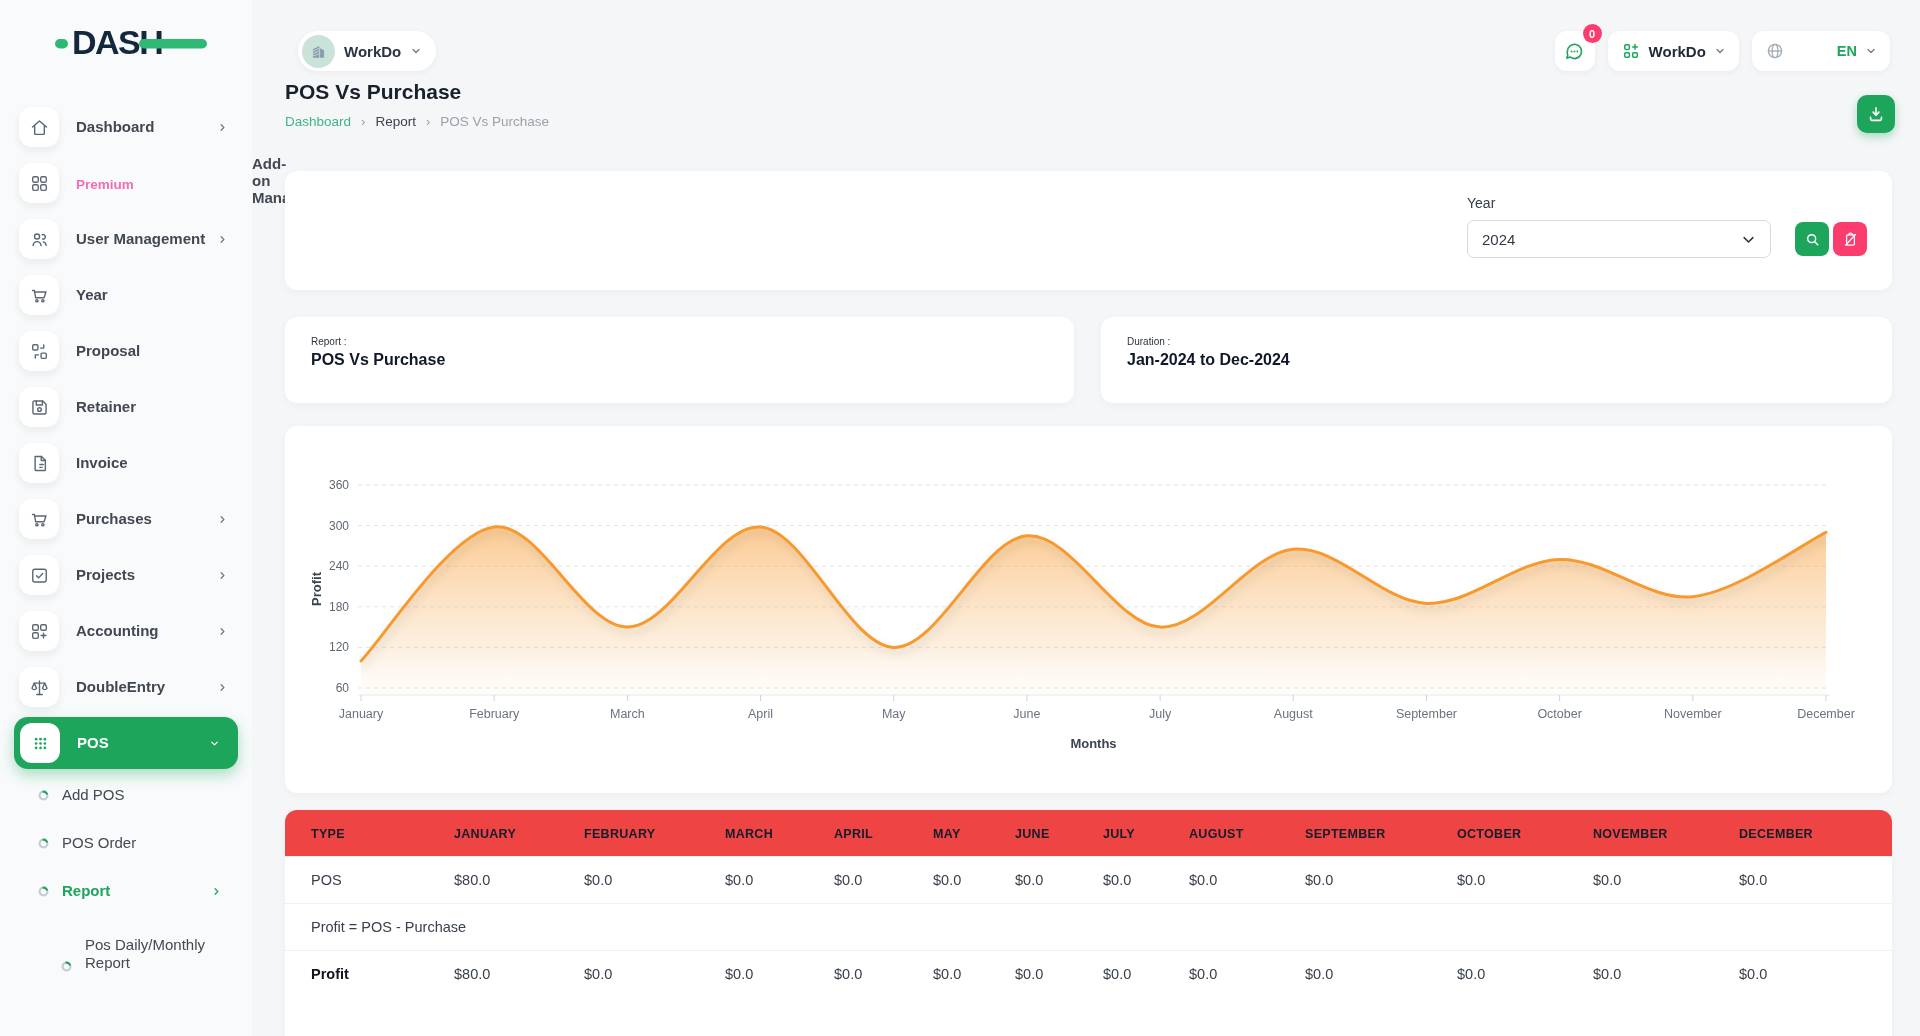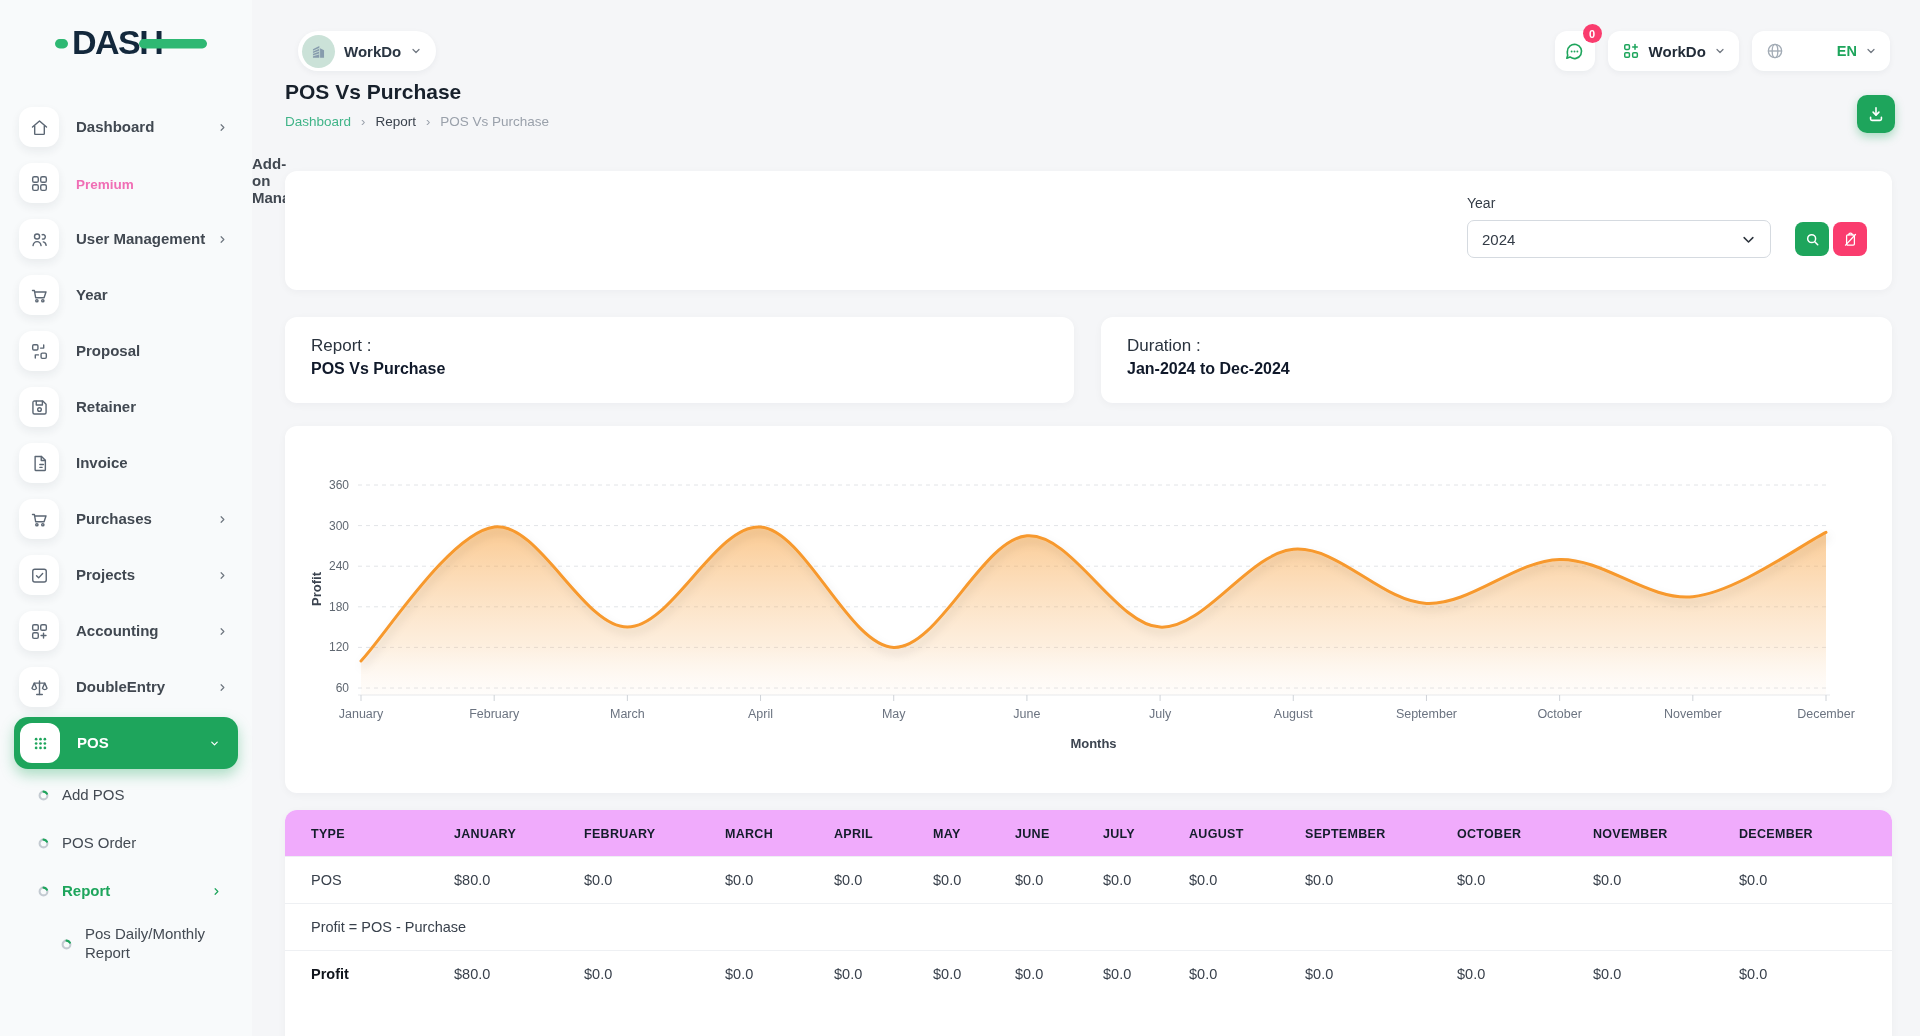--- a/index.html
+++ b/index.html
@@ -22,21 +22,21 @@
   .lbl-col .premium { font-size:13.5px; font-weight:700; align-self:center; margin-top:2px; }
   .side-chev { position:absolute; right:24px; display:flex; }
   .side-item.active { margin:2px 14px; width:224px; height:52px; border-radius:14px; background:var(--green); box-shadow:0 6px 14px rgba(30,165,92,.35); }
   .side-item.active .icon-box { margin-left:6px; border-radius:12px; box-shadow:none; }
   .side-item.active .side-label { color:#fff; font-weight:700; }
   .side-item.active .side-chev { right:18px; }
   .sub-item { position:relative; height:48px; display:flex; align-items:center; cursor:pointer; }
   .sub-item .bullet { margin-left:37px; display:flex; }
   .sub-item.lv2 .bullet { margin-left:60px; }
   .sub-item .sub-label { margin-left:12px; font-size:15px; font-weight:500; color:#434a53; line-height:1.25; }
-  .sub-item.lv2 { height:58px; }
+  .sub-item.lv2 { height:58px;align-items:flex-end; }
   .sub-item.lv2 .sub-label { width:125px; }
   .sub-item.active .sub-label { color:var(--green); font-weight:700; }
   
   .main { position:absolute; left:252px; top:0; right:0; bottom:0; }
   .pill { background:#fff; border-radius:12px; box-shadow:0 2px 6px rgba(20,30,50,.05); display:flex; align-items:center; }
   .org-pill { position:absolute; left:46px; top:31px; height:40px; border-radius:20px; padding:0 14px 0 4px; gap:9px; cursor:pointer; }
   .avatar { width:33px; height:33px; border-radius:50%; background:#cbe2d8; display:flex; align-items:center; justify-content:center; }
   .org-name { font-size:15px; font-weight:600; color:#2a3542; }
   .topbar-right { position:absolute; top:31px; right:30px; display:flex; gap:13px; align-items:center; }
   .chat-btn { width:40px; height:40px; justify-content:center; position:relative; cursor:pointer; }
@@ -60,26 +60,26 @@
   .filter-label { font-size:14px; color:#333b46; margin-bottom:9px; }
   .filter-row { display:flex; align-items:center; }
   .select-box { width:304px; height:38px; border:1px solid #d5dae0; border-radius:7px; background:#fff;
                 display:flex; align-items:center; justify-content:space-between; padding:0 14px; cursor:pointer; }
   .select-value { font-size:15px; color:#333b46; }
   .sq-btn { width:34px; height:34px; border-radius:8px; border:none; display:flex; align-items:center; justify-content:center; cursor:pointer; }
   .search-btn { background:var(--green); margin-left:24px; }
   .reset-btn { background:var(--pink); margin-left:4px; }
   .report-card { left:33px; top:317px; width:789px; height:86px; padding:19px 26px; }
   .duration-card { left:849px; top:317px; width:791px; height:86px; padding:19px 26px; }
-  .info-label { font-size:17px; color:#2a333e; }
+  .info-label { font-size:10px; color:#2a333e; }
   .info-value { font-size:16px; font-weight:700; color:#10192a; margin-top:4px; }
   .chart-card { left:33px; top:426px; width:1607px; height:367px; }
   .table-card { left:33px; top:810px; width:1607px; height:260px; border-radius:12px 12px 0 0; overflow:hidden; }
   table { width:100%; border-collapse:collapse; table-layout:fixed; }
-  thead tr { background:#f0abfc; }
+  thead tr { background:#ef4444; }
   th { text-align:left; font-size:12.5px; font-weight:700; color:#141d2b; letter-spacing:.3px; padding:17px 4px 15px 0; }
   th:first-child, td:first-child { padding-left:26px; }
   td { font-size:14.5px; color:#39414c; padding:15px 4px 15px 0; border-top:1px solid #eef0f3; }
   tr.summary td { font-weight:400; }
   tr.summary td:first-child { font-weight:700; color:#10151c; }
   :root { --green:#1ea55c; --pink:#fa3c6e; }
 </style>
 </head>
 <body>
 

